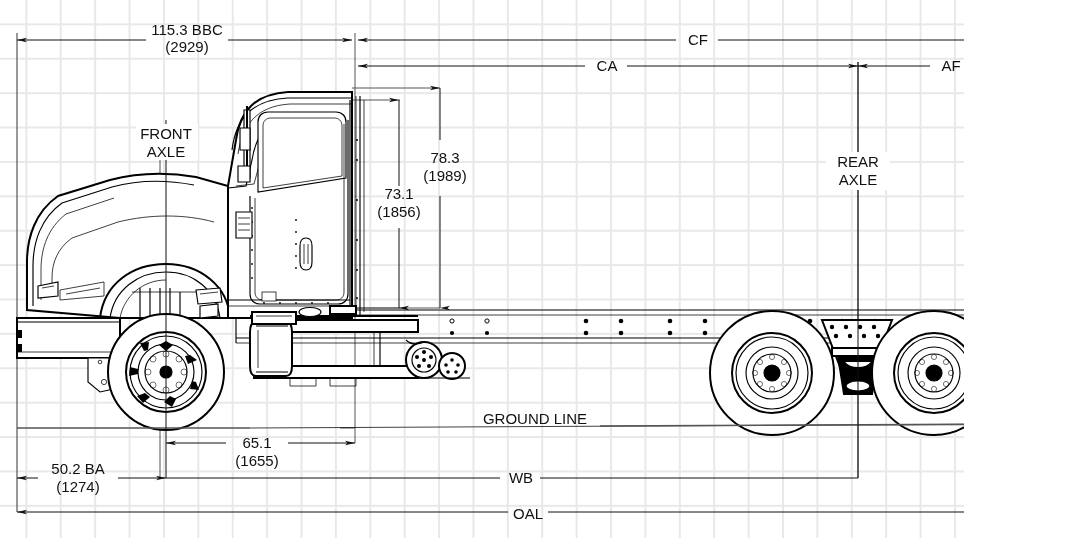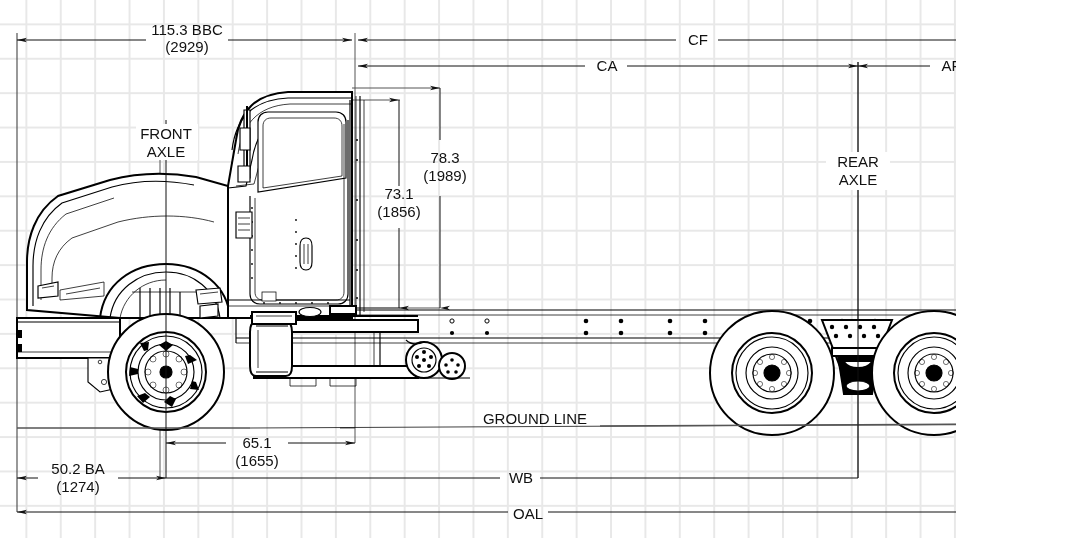--- a/index.html
+++ b/index.html
@@ -2,20 +2,21 @@
 <html><head>
 <meta charset="utf-8">
 <style>
   html,body{margin:0;padding:0;background:#ffffff;}
   #root{
     position:relative;
     width:956px;height:538px;
     overflow:hidden;
     background:#ffffff;
     font-family:"Liberation Sans", sans-serif;
+    padding-left:8px;
   }
   
   #grid{
     position:absolute;left:0;top:0;width:1066px;height:538px;
     background-image:
       linear-gradient(to right, #e8e8e8 0px, #e8e8e8 2px, transparent 2px),
       linear-gradient(to bottom, #e8e8e8 0px, #e8e8e8 2px, transparent 2px);
     background-size:34.4px 34.4px;
     background-position:-9px -11px;
   }

